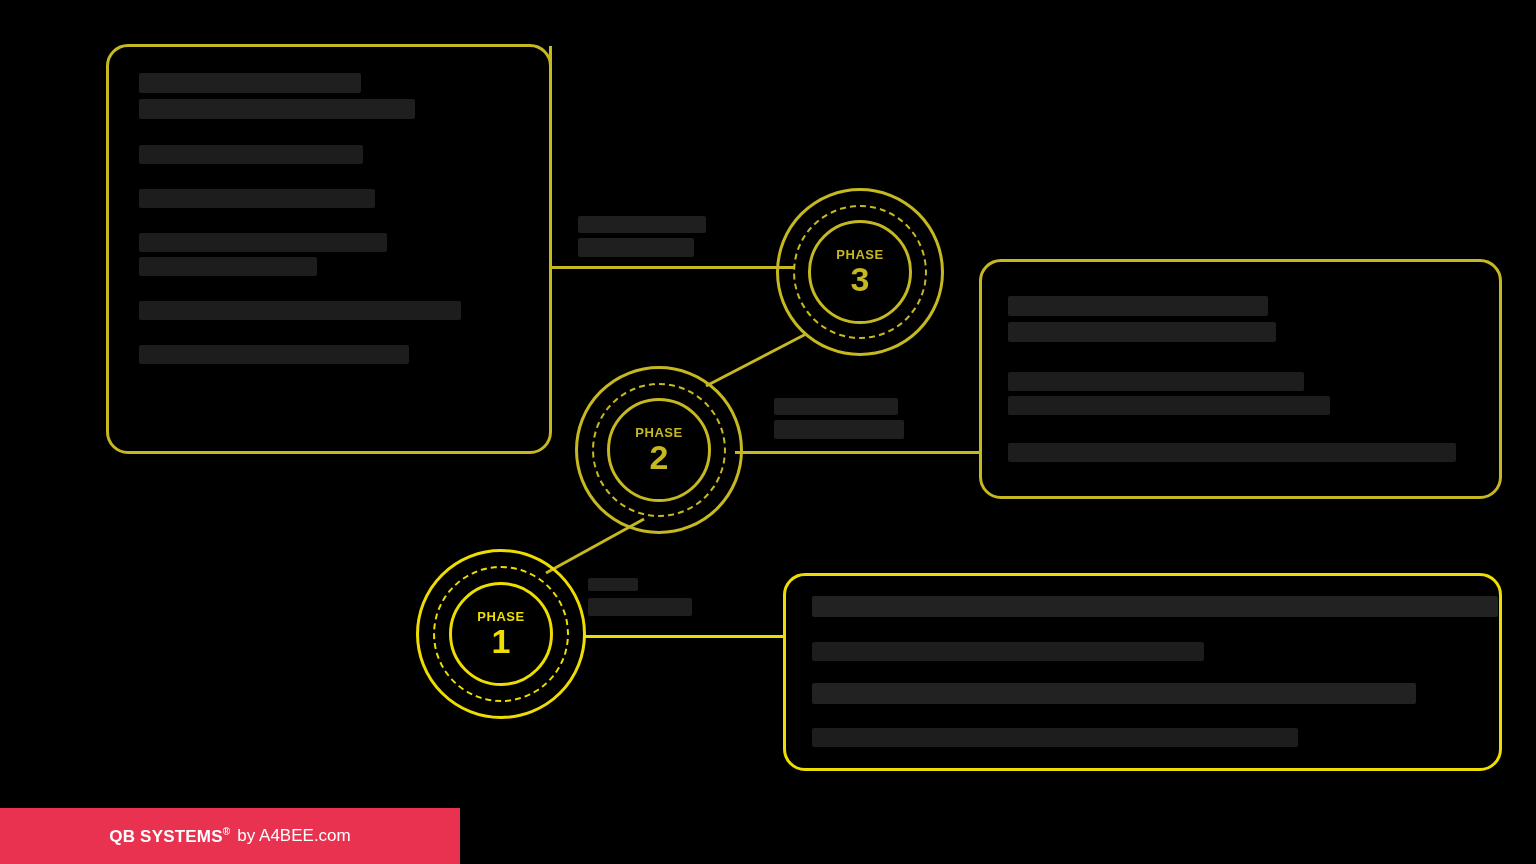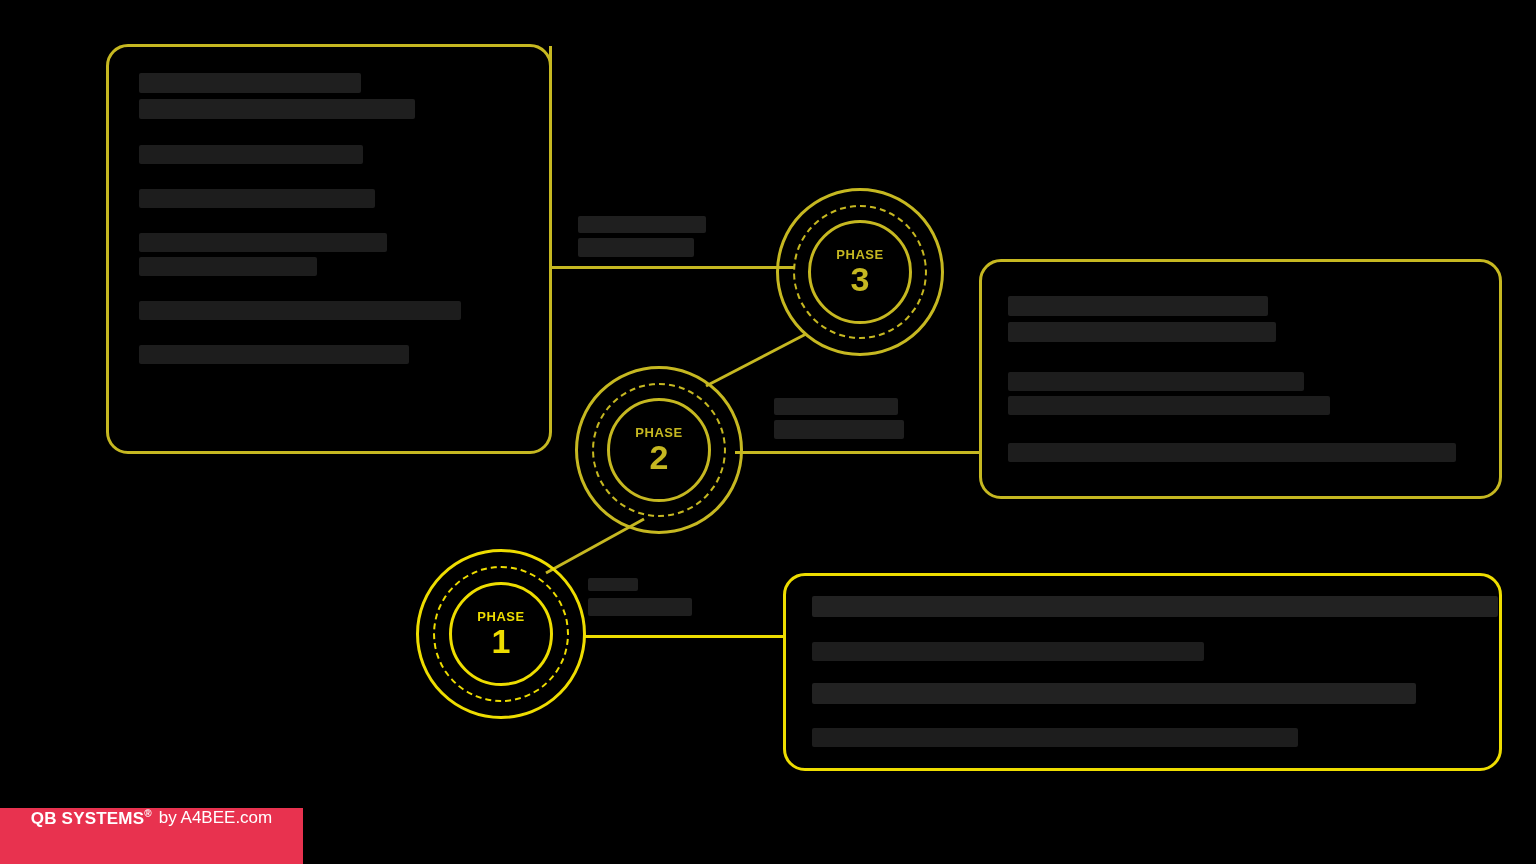--- a/index.html
+++ b/index.html
@@ -96,24 +96,24 @@
   .diag { position: absolute; }
   .diag line { stroke: #c6b821; stroke-width: 3; }
 
   
   .caption { position: absolute; display: flex; flex-direction: column; }
 
   
   #footer-badge {
     position: absolute;
     left: 0; bottom: 0;
-    width: 303px; height: 56px;
+    width: 460px; height: 56px;
     background: #e8324f;
     display: flex;
-    align-items: flex-start;
+    align-items: center;
     justify-content: center;
     gap: 7px;
   }
   #footer-badge .brand {
     color: #ffffff;
     font-size: 17px;
     font-weight: 700;
     letter-spacing: 0.2px;
     white-space: nowrap;
   }

